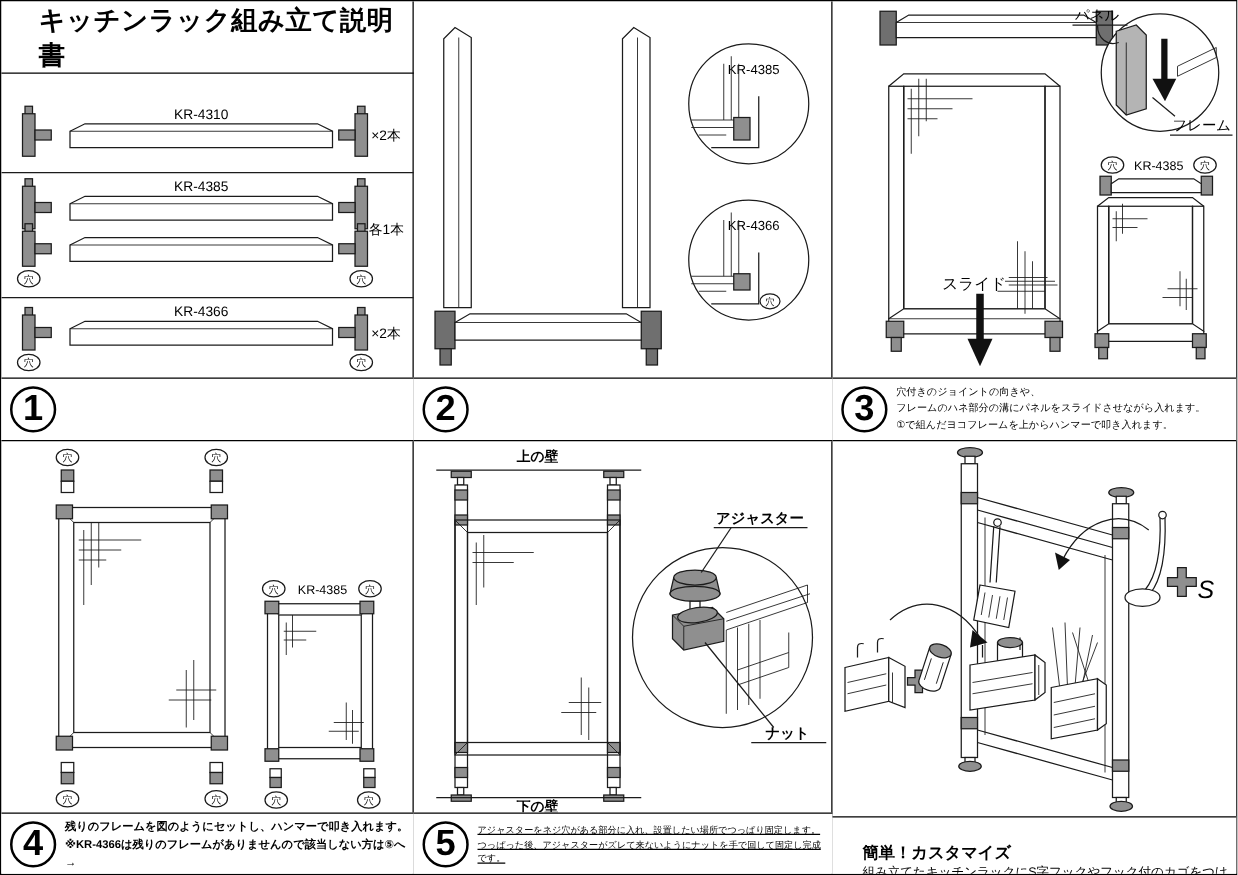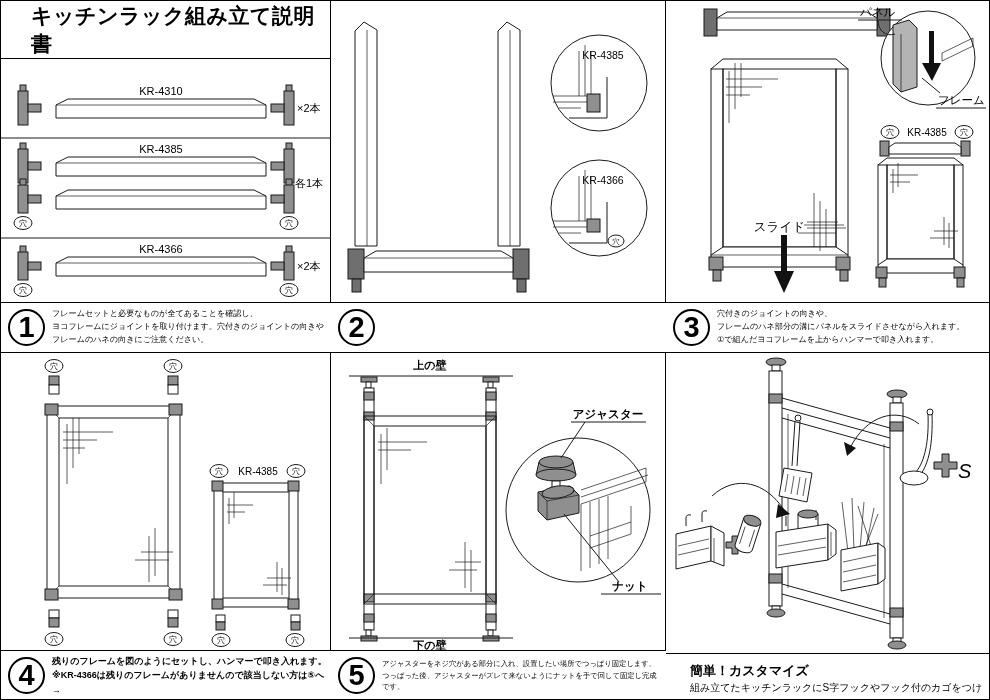--- a/index.html
+++ b/index.html
@@ -28,24 +28,24 @@
   }
   .step-circle {
     flex:0 0 auto; width:37px; height:37px; border:2.6px solid #000; border-radius:50%;
     display:flex; align-items:center; justify-content:center;
     font-size:29px; font-weight:bold; line-height:1;
   }
   .step-text { white-space:pre-line; line-height:1.6; }
   .fs81 { font-size:8.1px; }
   .fs78 { font-size:7.8px; }
   .fs90 { font-size:9px;font-weight:bold; }
-  .fs72 { font-size:7.3px; }
+  .fs72 { font-size:7.3px;text-decoration:underline; }
   .footer3 {
     position:absolute; left:665px; top:652px; width:325px; height:48px;
-    border-top:1.4px solid #000; background:#fff; padding:8px 4px 0 24px;
+    border-top:1.4px solid #000; background:#fff; padding:19px 4px 0 24px;
   }
   .footer-title { font-size:13px; font-weight:bold; }
   .footer-text { font-size:10px; line-height:1.5; white-space:pre-line; }
 </style>
 </head>
 <body>
 
 <div class="page">
 
   <div class="vline" style="left:329px"></div>
@@ -435,23 +435,20 @@
     <g>
       <path class="sl" d="M182,196 L176,146 M188,194 L186,142 M194,193 L198,146 M200,191 L208,152 M205,190 L192,150 M199,192 L212,158"></path>
       <polygon class="sw" points="175,194 212,187 212,228 175,235"></polygon>
       <polygon class="sw" points="212,187 219,192 219,223 212,228"></polygon>
       <path class="sl" d="M177,206 L210,199 M177,216 L210,209 M177,226 L210,219"></path>
     </g>
   </svg>
 
   <div class="step-band" style="left:0;top:301px;width:330px;height:51px">
     <div class="step-circle">1</div>
-    <div class="step-text fs81">フレームセットと必要なものが全てあることを確認し、
-ヨコフレームにジョイントを取り付けます。穴付きのジョイントの向きや
-フレームのハネの向きにご注意ください。</div>
   </div>
   <div class="step-band" style="left:330px;top:301px;width:335px;height:51px">
     <div class="step-circle">2</div>
   </div>
   <div class="step-band" style="left:665px;top:301px;width:325px;height:51px">
     <div class="step-circle">3</div>
     <div class="step-text fs81">穴付きのジョイントの向きや、
 フレームのハネ部分の溝にパネルをスライドさせながら入れます。
 ①で組んだヨコフレームを上からハンマーで叩き入れます。</div>
   </div>

